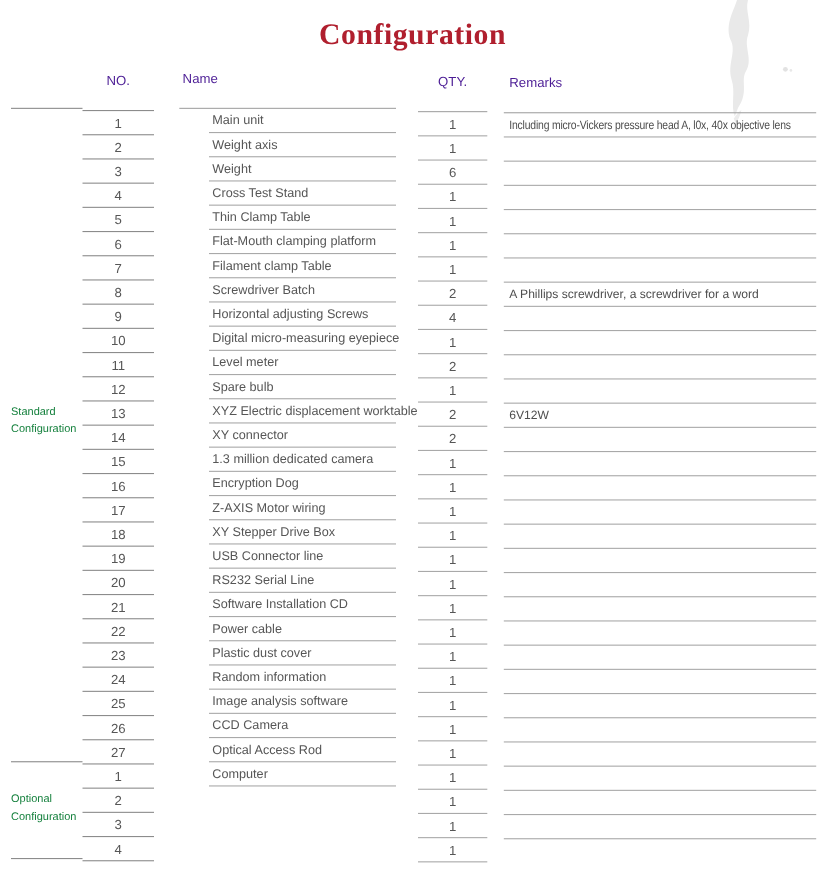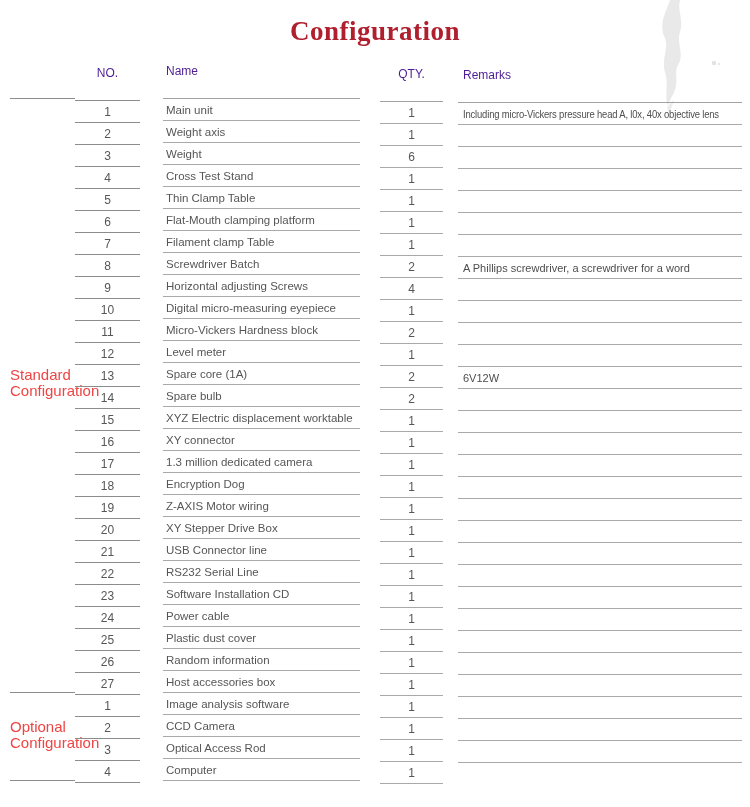--- a/index.html
+++ b/index.html
@@ -31,28 +31,28 @@
   .qty-col{left:380px;width:63px;top:3px;}
   .qty-col .hcell{justify-content:center;}
   .remarks-col{left:458px;width:284px;top:4px;text-align:center;}
   .remarks-col .hcell{padding-left:5px;}
   .cell{
     height:22px;box-sizing:border-box;display:flex;align-items:center;
     font-size:11.5px;color:#565656;border-bottom:1px solid #a9a9a9;
     white-space:nowrap;
   }
   .no-col .cell{justify-content:center;font-size:12px;border-bottom:1px solid #8c8c8c;}
-  .name-col .cell{padding-left:3px;}
+  .name-col .cell{padding-left:3px;margin-left:27px;}
   .qty-col .cell{justify-content:center;font-size:12px;}
   .remarks-col .cell{padding-left:5px;font-size:11px;color:#4e4e4e;}
   .remarks-col .cell span{display:inline-block;}
   .condensed{transform:scaleX(.86);transform-origin:left center;letter-spacing:-.2px;}
   .section-block{position:relative;box-sizing:border-box;border-bottom:1px solid #8c8c8c;}
   .section-label{
-    position:absolute;left:0;font-size:15px;color:#ef4444;line-height:16px;
+    position:absolute;left:0;font-size:10px;color:#15803d;line-height:16px;
     white-space:nowrap;
   }
 </style>
 </head>
 <body>
 
 <div class="page">
 
   <svg class="map-blob" viewBox="0 0 90 115" aria-hidden="true">
     <path d="M30,0 L40,0 C37,10 44,20 40,32 C36,43 45,54 38,65 C33,74 41,83 31,98 L28,106 C24,96 29,84 25,72 C21,58 30,47 24,36 C19,22 27,10 30,0 Z" fill="#e9e9e9"></path>
@@ -121,37 +121,34 @@
     <div class="cell">Main unit</div>
         <div class="cell">Weight axis</div>
         <div class="cell">Weight</div>
         <div class="cell">Cross Test Stand</div>
         <div class="cell">Thin Clamp Table</div>
         <div class="cell">Flat-Mouth clamping platform</div>
         <div class="cell">Filament clamp Table</div>
         <div class="cell">Screwdriver Batch</div>
         <div class="cell">Horizontal adjusting Screws</div>
         <div class="cell">Digital micro-measuring eyepiece</div>
-        <div class="cell">Micro-Vickers Hardness block</div>
         <div class="cell">Level meter</div>
-        <div class="cell">Spare core (1A)</div>
         <div class="cell">Spare bulb</div>
         <div class="cell">XYZ Electric displacement worktable</div>
         <div class="cell">XY connector</div>
         <div class="cell">1.3 million dedicated camera</div>
         <div class="cell">Encryption Dog</div>
         <div class="cell">Z-AXIS Motor wiring</div>
         <div class="cell">XY Stepper Drive Box</div>
         <div class="cell">USB Connector line</div>
         <div class="cell">RS232 Serial Line</div>
         <div class="cell">Software Installation CD</div>
         <div class="cell">Power cable</div>
         <div class="cell">Plastic dust cover</div>
         <div class="cell">Random information</div>
-        <div class="cell">Host accessories box</div>
         <div class="cell">Image analysis software</div>
         <div class="cell">CCD Camera</div>
         <div class="cell">Optical Access Rod</div>
         <div class="cell">Computer</div>
       </div>
 
     <div class="col qty-col" id="col-qty">
       <div class="hcell">QTY.</div>
     <div class="cell">1</div>
         <div class="cell">1</div>

